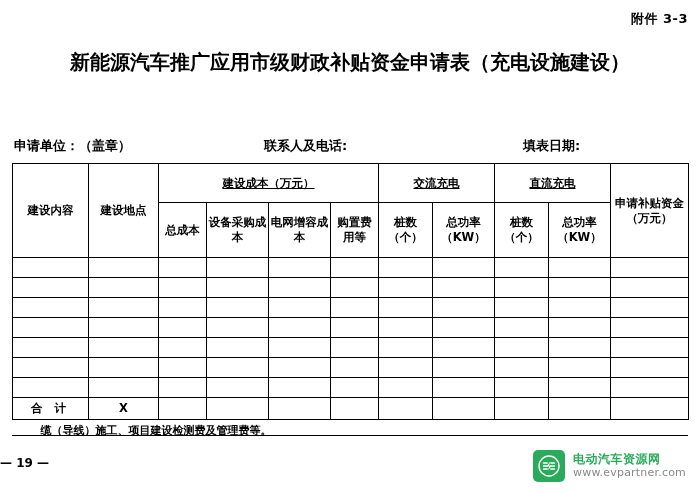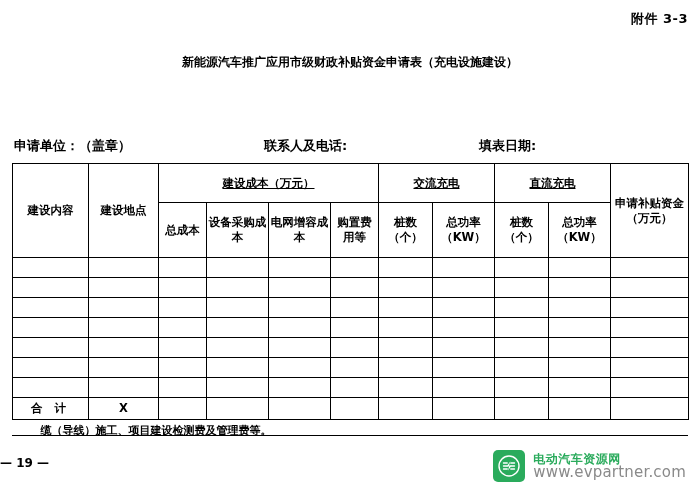--- a/index.html
+++ b/index.html
@@ -25,38 +25,38 @@
   .attach-no {
     font-size: 13px;
     font-weight: bold;
     letter-spacing: 0.5px;
     margin: 2px 0 0 0;
     line-height: 18px;
     text-align: right;
   }
   .doc-title {
     text-align: center;
-    font-size: 12px;
+    font-size: 20px;
     font-weight: bold;
     font-family: "DejaVu Serif", "Liberation Serif", serif;
     letter-spacing: 0px;
     margin: 20px 0 0 0;
     line-height: 28px;
     white-space: nowrap;
   }
   .meta-row {
     display: flex;
     align-items: baseline;
     font-size: 13px;
     font-weight: bold;
     margin: 22px 0 8px 0;
     padding: 0 2px;
   }
   .meta-applicant { width: 250px; }
-  .meta-contact { width: 215px; margin-top: 26px; }
+  .meta-contact { width: 259px; margin-top: 26px; }
   .meta-date { flex: 1; margin-top: 39px; }
 
   table.grant-table {
     border-collapse: collapse;
     width: 676px;
     table-layout: fixed;
     margin: 0;
   }
   table.grant-table td,
   table.grant-table th {
@@ -126,21 +126,21 @@
   }
   .wm-logo svg { display: block; }
   .wm-text { line-height: 13px; }
   .wm-title {
     font-size: 12px;
     color: #2aab5c;
     font-weight: bold;
     letter-spacing: 0.5px;
   }
   .wm-url {
-    font-size: 15px;
+    font-size: 11px;
     color: #8a8a8a;
     letter-spacing: 0.2px;
   }
 </style>
 </head>
 <body>
 
 <div class="page">
 
   <div class="attach-no">附件 3-3</div>

